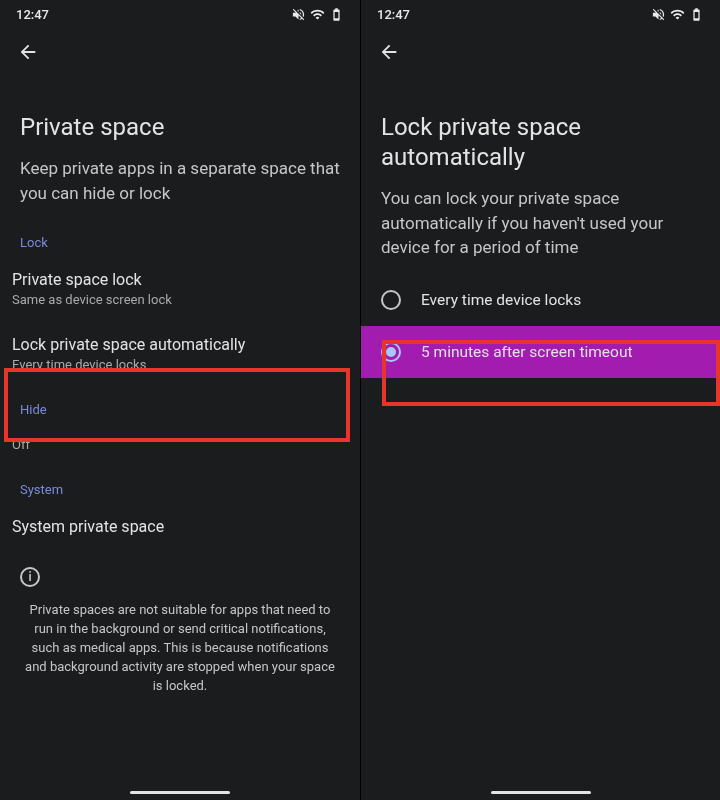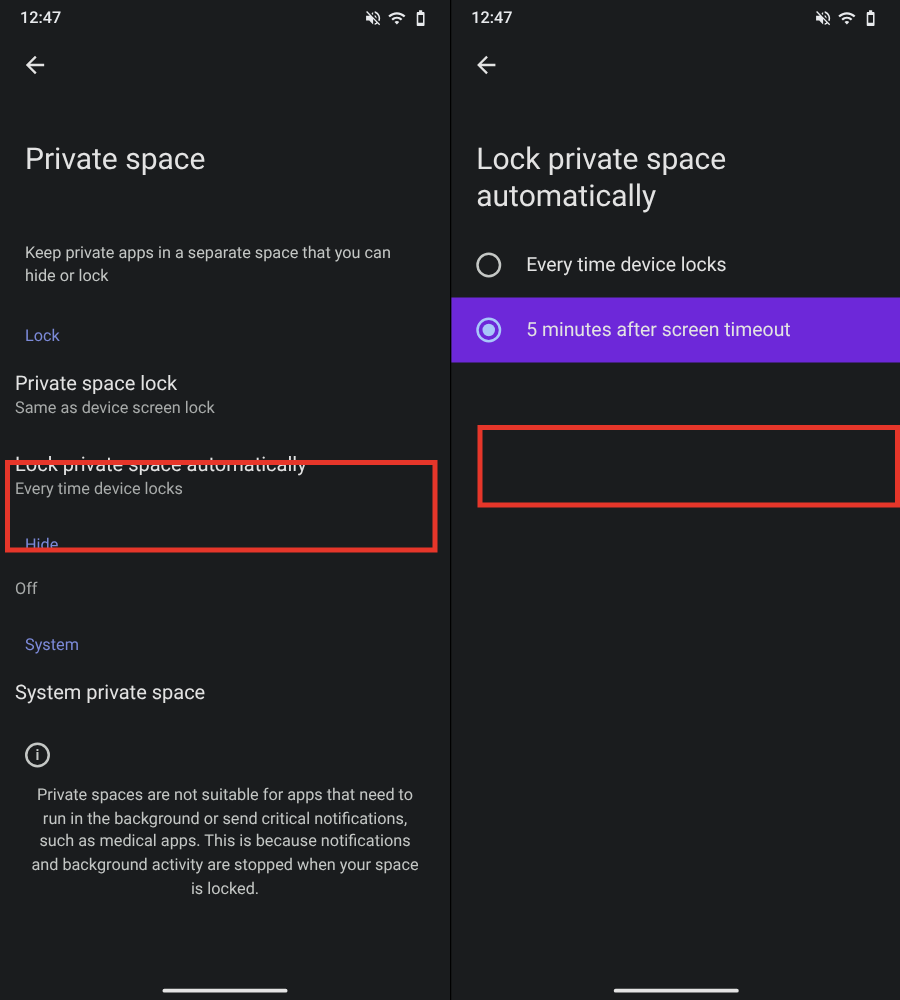--- a/index.html
+++ b/index.html
@@ -43,25 +43,24 @@
     }
     .back-btn svg { width: 22px; height: 22px; fill: #e3e3e3; }
     .title {
       font-size: 24px;
       font-weight: 400;
       color: #e3e3e3;
       padding: 40px 20px 14px;
       line-height: 1.25;
     }
     .subtitle {
-      font-size: 13px;
+      font-size: 17px;
       color: #c4c7c5;
       padding: 0 20px 14px;
       line-height: 1.45;
-      margin-top: 38px;
     }
     .section-label {
       font-size: 13px;
       color: #7c8ad8;
       padding: 16px 20px 6px;
       font-weight: 400;
     }
     .setting-item {
       padding: 14px 12px;
       cursor: pointer;
@@ -100,21 +99,21 @@
     }
     .hl1 { left: 4px; top: 368px; width: 346px; height: 74px; }
     .hl2 { left: 382px; top: 340px; width: 338px; height: 66px; }
     .radio-item {
       display: flex;
       align-items: center;
       gap: 20px;
       padding: 16px 20px;
       cursor: pointer;
     }
-    .radio-item.selected { background: #6d28d9; }
+    .radio-item.selected { background: #a21caf; }
     .radio-circle {
       width: 20px; height: 20px;
       border: 2px solid #c4c7c5;
       border-radius: 50%;
       display: flex; align-items: center; justify-content: center;
       flex-shrink: 0;
     }
     .radio-circle.on {
       border-color: #a8c7fa;
     }
@@ -208,20 +207,21 @@
     </div>
   </div>
   <div class="header">
     <div class="back-btn">
       <svg viewBox="0 0 24 24">
           <path d="M20 11H7.83l5.59-5.59L12 4l-8 8 8 8 1.41-1.41L7.83 13H20v-2z"></path>
         </svg>
     </div>
   </div>
   <h1 class="title">Lock private space automatically</h1>
+  <p class="subtitle">You can lock your private space automatically if you haven't used your device for a period of time</p>
 
   <div class="radio-item">
     <div class="radio-circle"></div>
     <div class="radio-label">Every time device locks</div>
   </div>
   <div class="radio-item selected">
     <div class="radio-circle on">
         <div class="radio-dot"></div>
       </div>
     <div class="radio-label">5 minutes after screen timeout</div>

